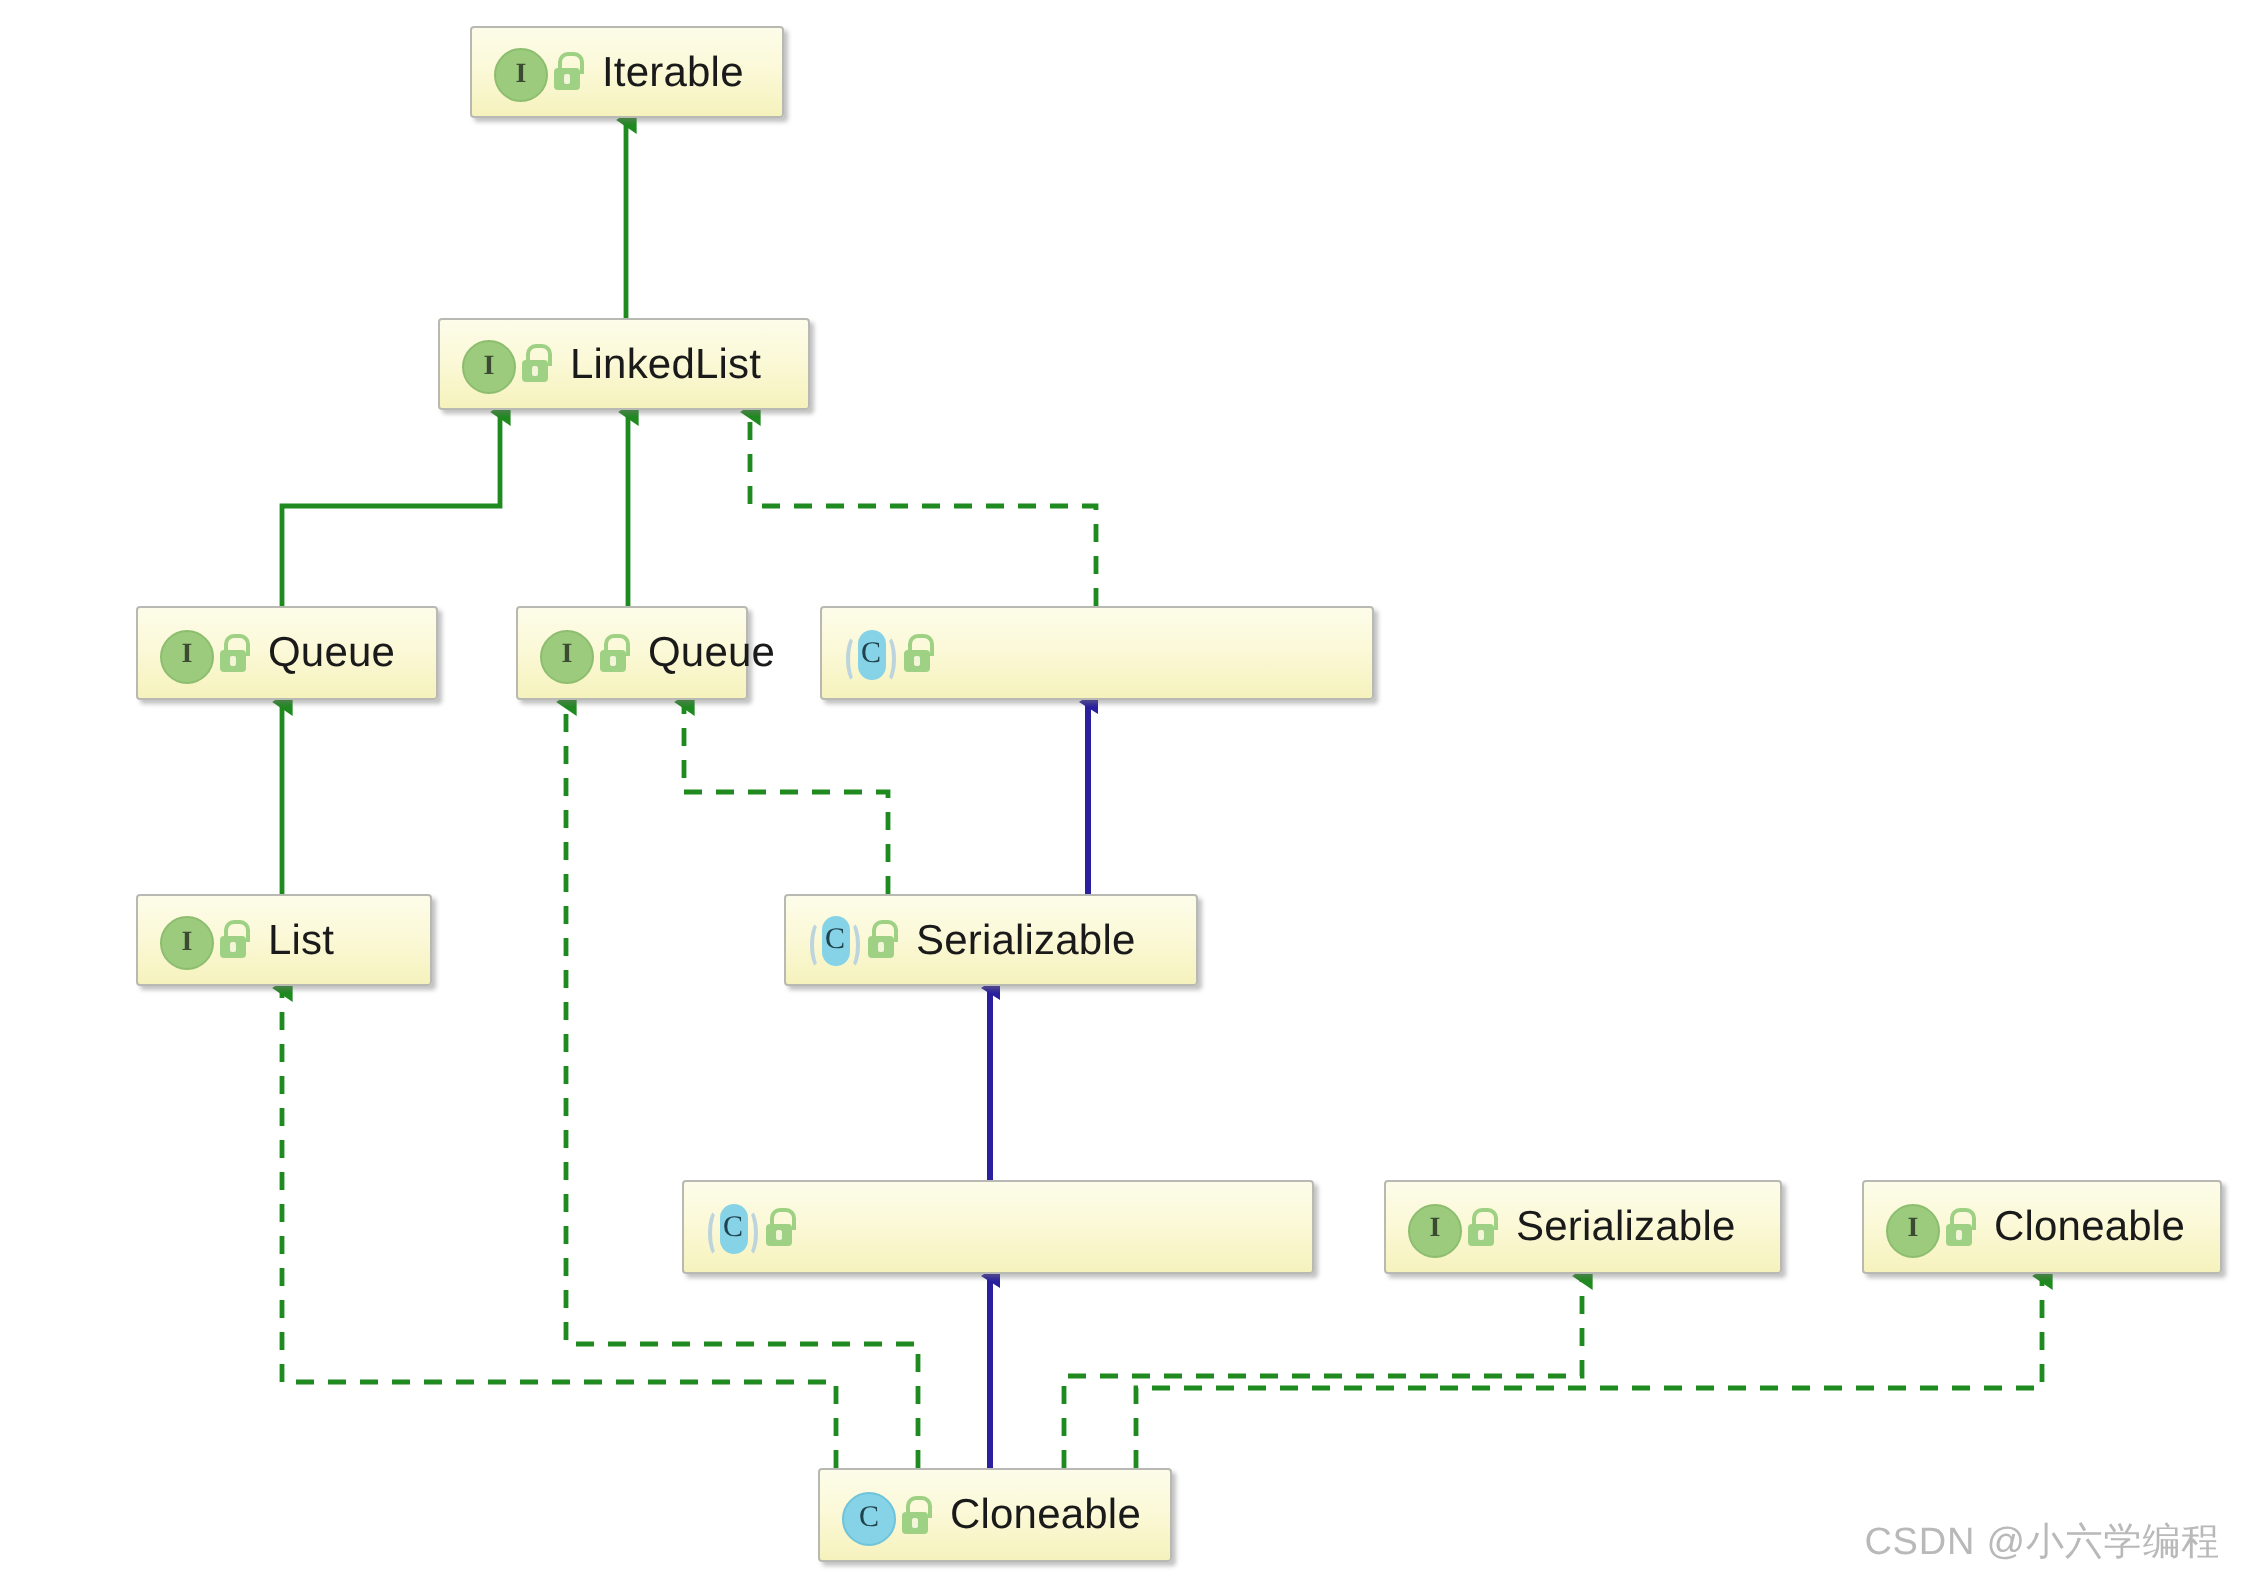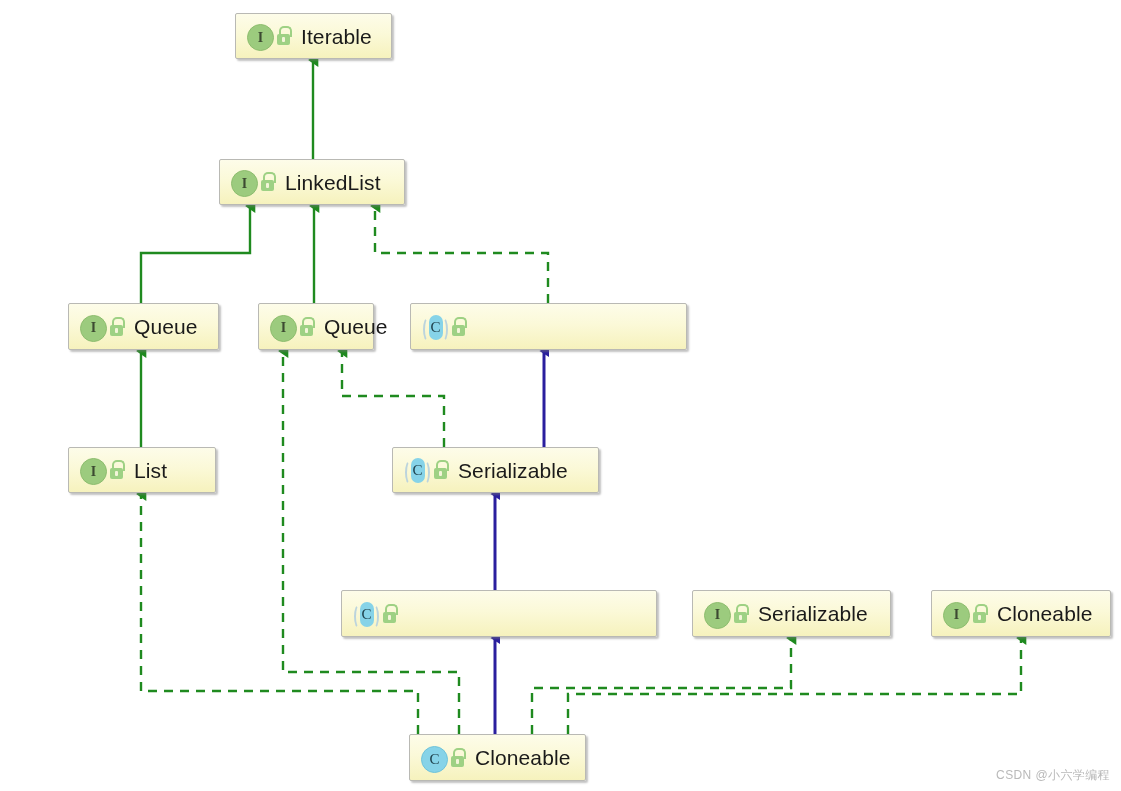--- a/index.html
+++ b/index.html
@@ -160,21 +160,21 @@
     top: 11px;
     width: 3px;
     height: 5px;
     background: #f3f5d9;
     border-radius: 1px;
   }
   #watermark {
     position: absolute;
     right: 11px;
     bottom: 7px;
-    font-size: 12px;
+    font-size: 19px;
     color: #b9b9b9;
     letter-spacing: 0.4px;
     user-select: none;
   }
 </style>
 </head>
 <body>
 
 <div id="diagram">
 

